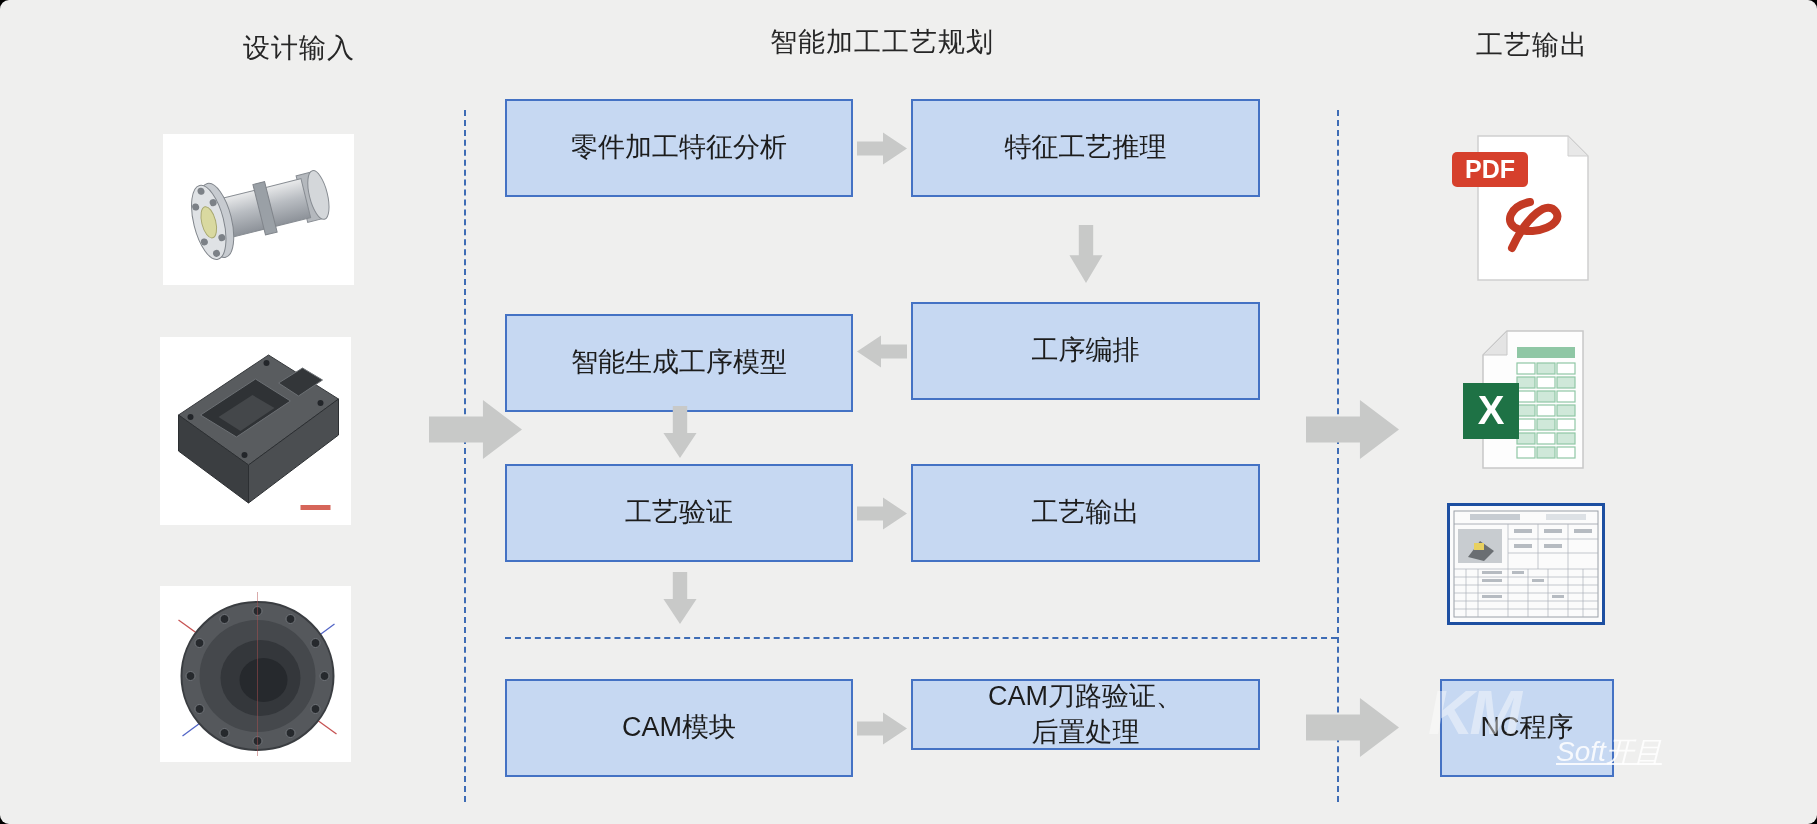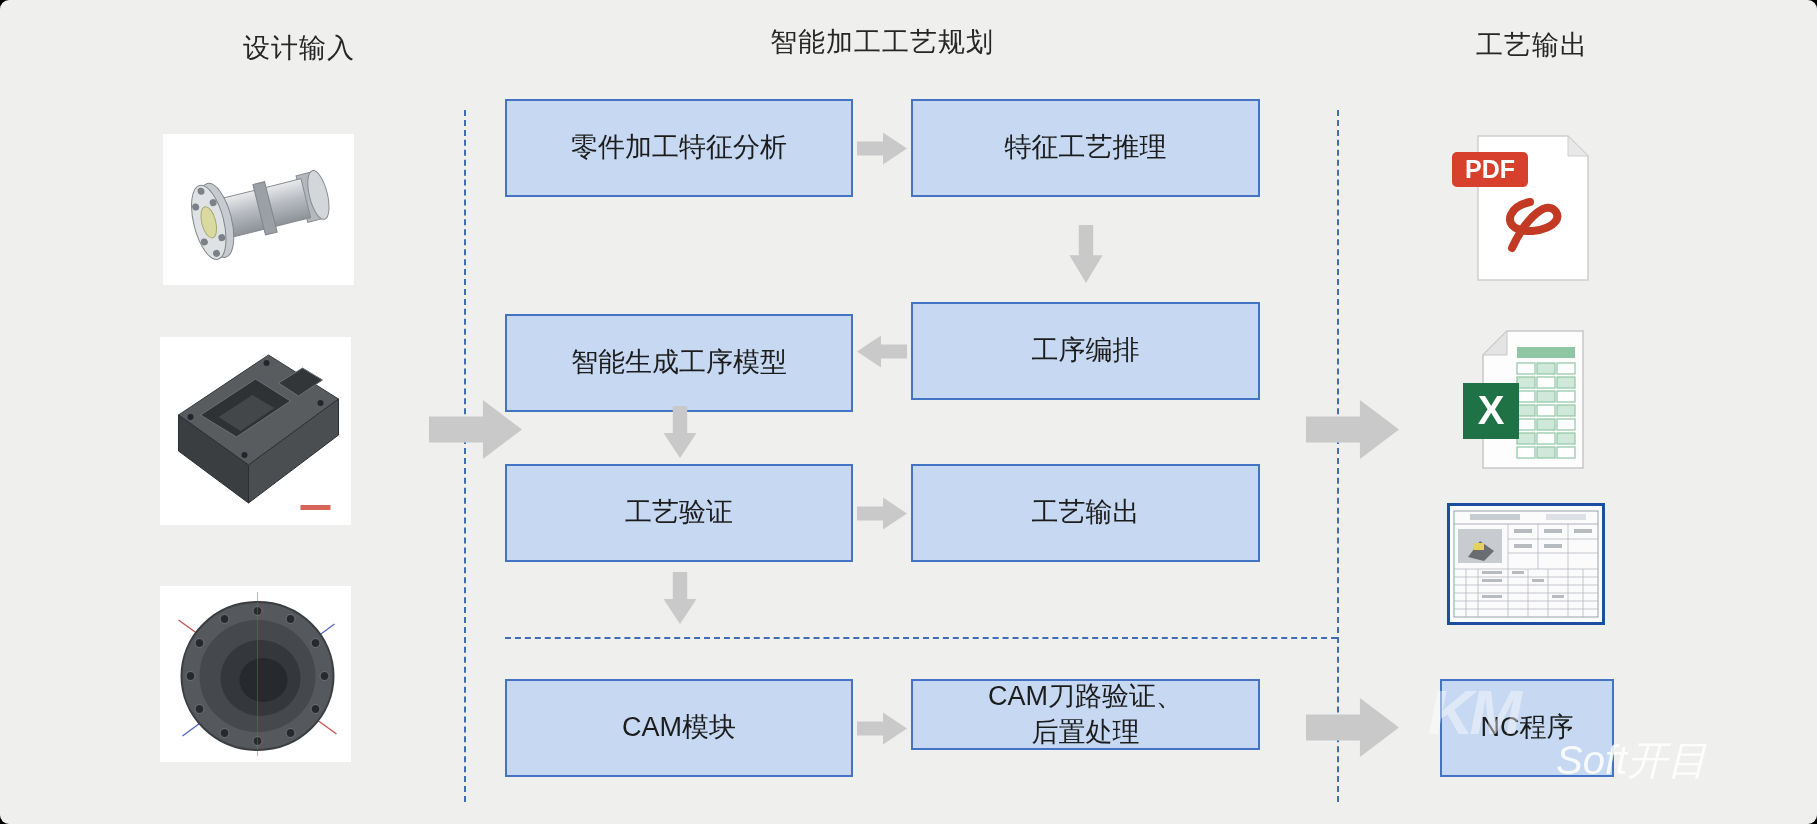--- a/index.html
+++ b/index.html
@@ -32,22 +32,22 @@
   .imgbox svg { width:100%; height:100%; }
   .iconbox { position:absolute; }
   .iconbox svg { width:100%; height:100%; }
   .cardbox { position:absolute; border:3px solid #1d4fa1; background:#fbfbfb; }
   .cardbox svg { width:100%; height:100%; display:block; }
   .wm-logo {
     position:absolute; font-size:63px; font-weight:bold; font-style:italic;
     color:rgba(255,255,255,0.42); letter-spacing:-4px; pointer-events:none;
   }
   .wm-text {
-    position:absolute; font-size:40px; font-style:italic;
-    color:rgba(255,255,255,0.85); pointer-events:none; white-space:nowrap;
+    position:absolute; font-size:28px; font-style:italic;
+    color:rgba(255,255,255,0.85); pointer-events:none; white-space:nowrap;text-decoration:underline;
   }
 </style>
 </head>
 <body>
 
 <div class="canvas">
 
   <div class="hdr" style="left:189px;top:30px;width:220px">设计输入</div>
   <div class="hdr" style="left:732px;top:24px;width:300px">智能加工工艺规划</div>
   <div class="hdr" style="left:1432px;top:27px;width:200px">工艺输出</div>

